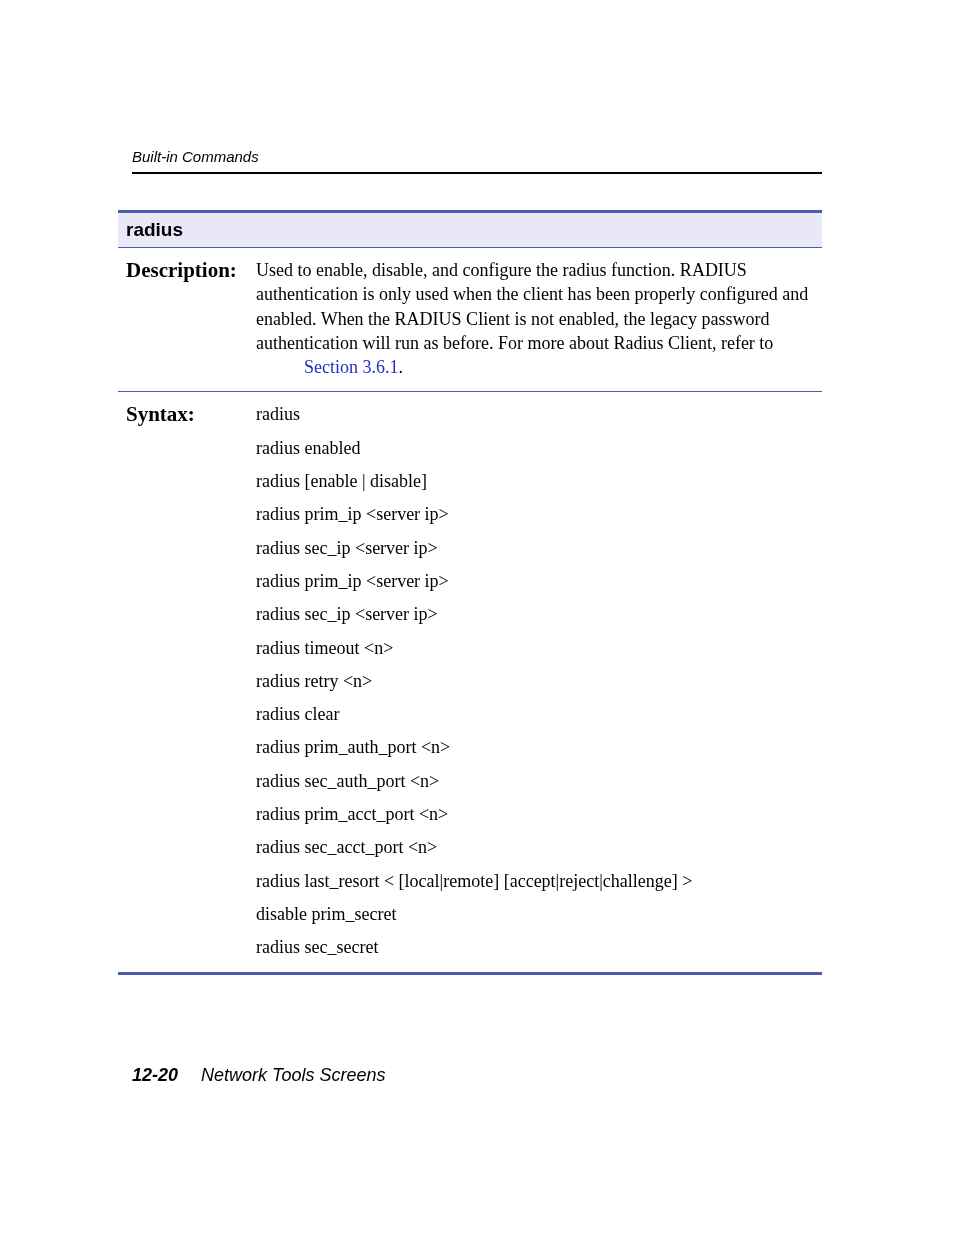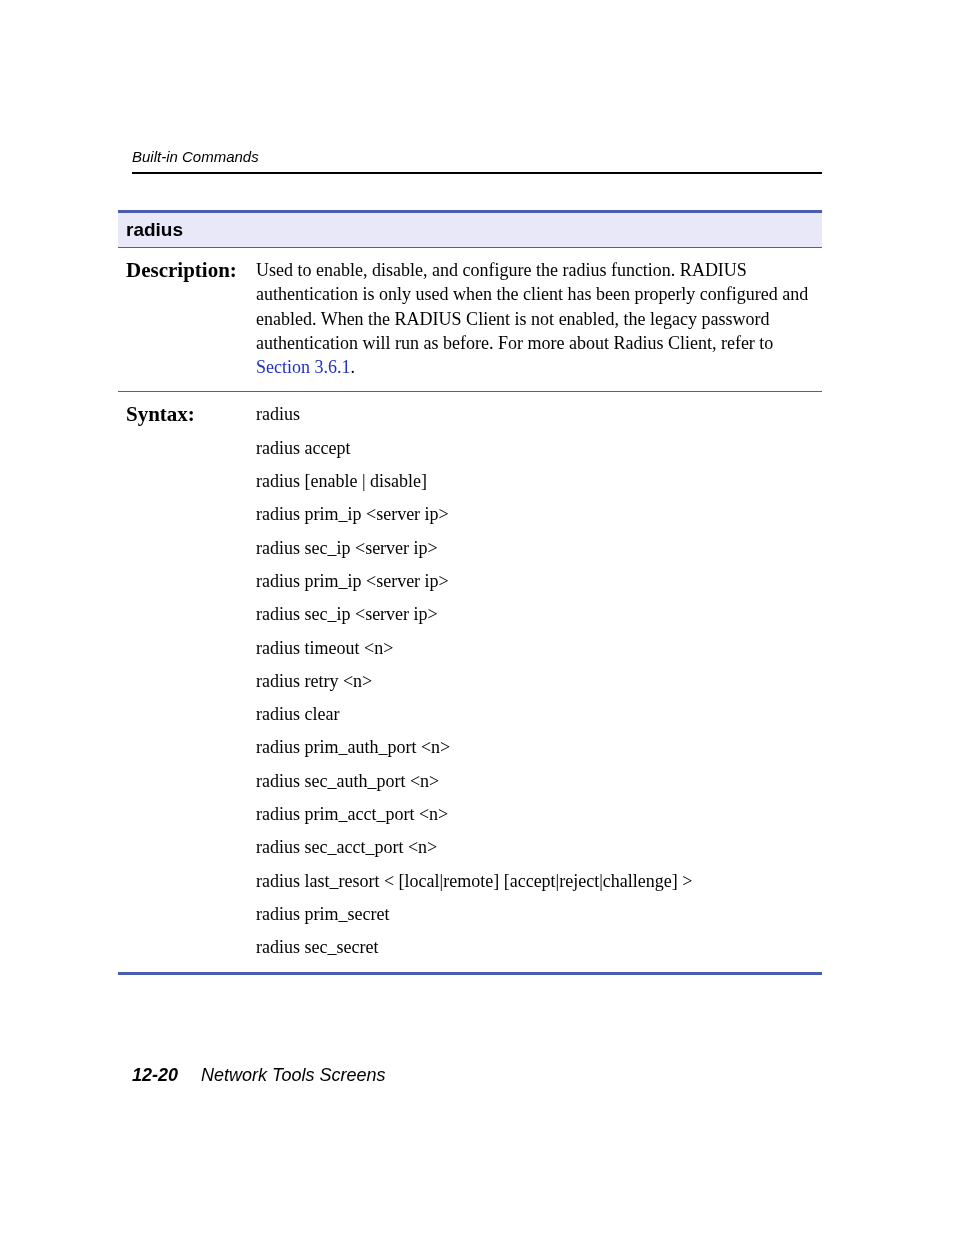--- a/index.html
+++ b/index.html
@@ -68,20 +68,21 @@
       font-size: 21px;
     }
     .value-cell {
       font-family: 'Times New Roman', Times, serif;
       font-size: 18px;
       line-height: 1.35;
     }
     .section-link {
       color: #2030c0;
       cursor: pointer;
+      margin-left: 48px;
     }
     .syntax-lines {
       display: flex;
       flex-direction: column;
       gap: 9px;
     }
     .page-footer {
       position: absolute;
       top: 1065px;
       left: 132px;
@@ -113,35 +114,35 @@
       <td class="label-cell">Description:</td>
       <td class="value-cell">
         <span>Used to enable, disable, and configure the radius function. RADIUS authentication is only used when the client has been properly configured and enabled. When the RADIUS Client is not enabled, the legacy password authentication will run as before. For more about Radius Client, refer to </span><span class="section-link">Section 3.6.1</span><span>.</span>
       </td>
     </tr>
     <tr class="body-row">
       <td class="label-cell">Syntax:</td>
       <td class="value-cell">
         <div class="syntax-lines">
           <div>radius</div>
-          <div>radius accept</div>
+          <div>radius enabled</div>
           <div>radius [enable | disable]</div>
           <div>radius prim_ip &lt;server ip&gt;</div>
           <div>radius sec_ip &lt;server ip&gt;</div>
           <div>radius prim_ip &lt;server ip&gt;</div>
           <div>radius sec_ip &lt;server ip&gt;</div>
           <div>radius timeout &lt;n&gt;</div>
           <div>radius retry &lt;n&gt;</div>
           <div>radius clear</div>
           <div>radius prim_auth_port &lt;n&gt;</div>
           <div>radius sec_auth_port &lt;n&gt;</div>
           <div>radius prim_acct_port &lt;n&gt;</div>
           <div>radius sec_acct_port &lt;n&gt;</div>
           <div>radius last_resort &lt; [local|remote] [accept|reject|challenge] &gt;</div>
-          <div>radius prim_secret</div>
+          <div>disable prim_secret</div>
           <div>radius sec_secret</div>
         </div>
       </td>
     </tr>
   </tbody>
     </table>
 </div>
 
 <div class="page-footer">
   <span class="page-number">12-20</span>

